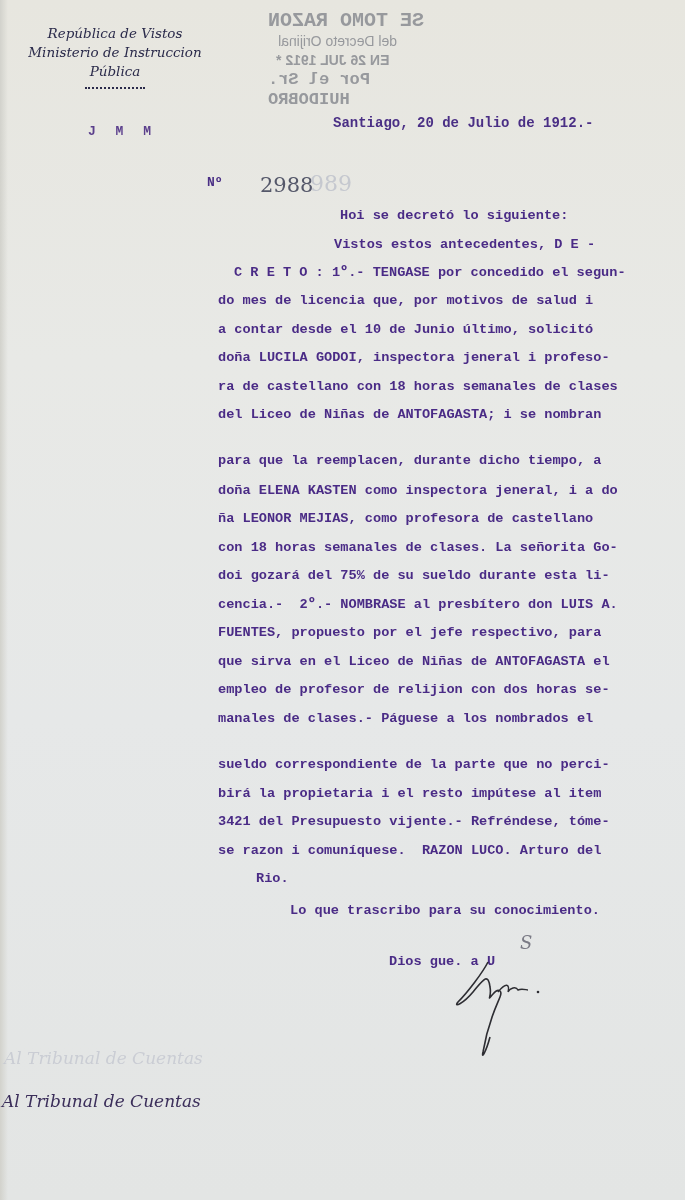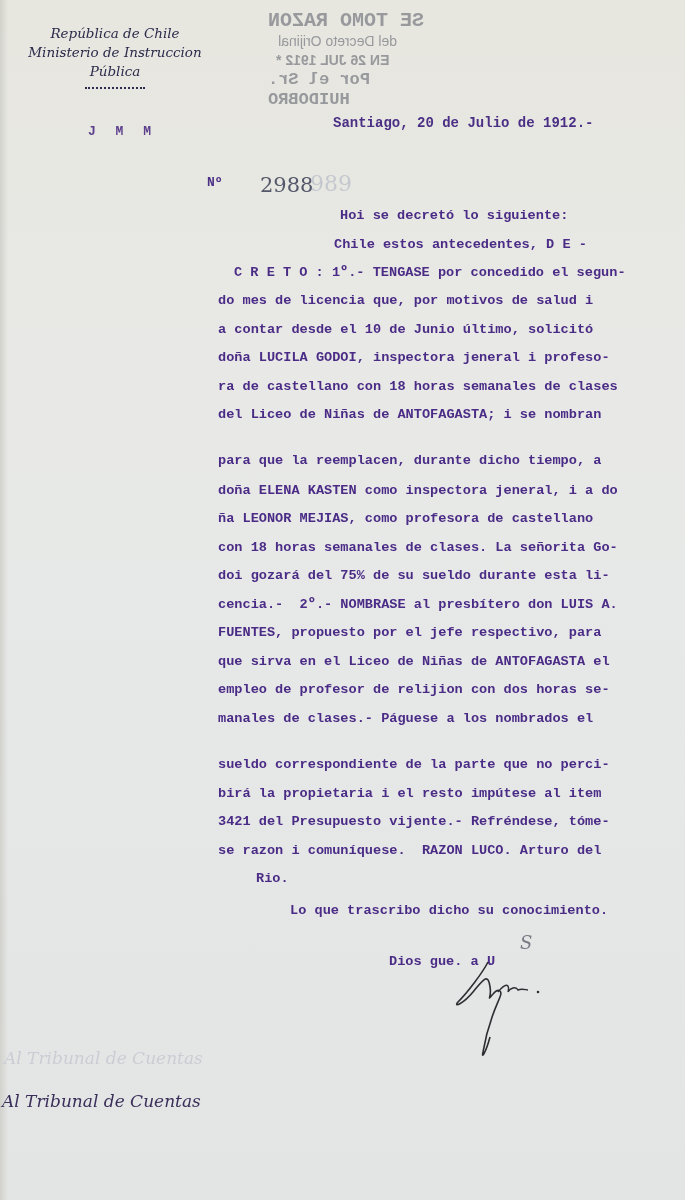--- a/index.html
+++ b/index.html
@@ -74,21 +74,21 @@
     font-family: "DejaVu Serif", serif; font-style: italic; font-size: 18px;
   }
 </style>
 </head>
 <body>
 
 <div class="page">
   <div class="left-edge"></div>
 
   <div class="letterhead">
-    <div>República de Chile</div>
+    <div>República de Vistos</div>
     <div>Ministerio de Instruccion</div>
     <div>Pública</div>
     <div class="rule"></div>
   </div>
   <div class="initials">J M M</div>
 
   <div class="stamp">
     <div class="l1">SE TOMO RAZON</div>
     <div class="l2">del Decreto Orijinal</div>
     <div class="l3">EN 26 JUL 1912 *</div>
@@ -96,21 +96,21 @@
   </div>
 
   <div class="date">Santiago, 20 de Julio de 1912.-</div>
 
   <div class="num-label">Nº</div>
   <div class="num-value">2988</div>
   <div class="num-ghost">989</div>
 
   <div class="body-text">
     <div class="line" style="left:340px; top:208px;">Hoi se decretó lo siguiente:</div>
-    <div class="line" style="left:334px; top:237px;">Chile estos antecedentes, D E -</div>
+    <div class="line" style="left:334px; top:237px;">Vistos estos antecedentes, D E -</div>
     <div class="line" style="left:218px; top:265px;margin-left:16px;">C R E T O : 1º.- TENGASE por concedido el segun-</div>
     <div class="line" style="left:218px; top:293px;">do mes de licencia que, por motivos de salud i</div>
     <div class="line" style="left:218px; top:322px;">a contar desde el 10 de Junio último, solicitó</div>
     <div class="line" style="left:218px; top:350px;">doña LUCILA GODOI, inspectora jeneral i profeso-</div>
     <div class="line" style="left:218px; top:379px;">ra de castellano con 18 horas semanales de clases</div>
     <div class="line" style="left:218px; top:407px;">del Liceo de Niñas de ANTOFAGASTA; i se nombran</div>
     <div class="line" style="left:218px; top:436px;margin-top:17px;">para que la reemplacen, durante dicho tiempo, a</div>
     <div class="line" style="left:218px; top:483px;">doña ELENA KASTEN como inspectora jeneral, i a do</div>
     <div class="line" style="left:218px; top:511px;">ña LEONOR MEJIAS, como profesora de castellano</div>
     <div class="line" style="left:218px; top:540px;">con 18 horas semanales de clases. La señorita Go-</div>
@@ -120,21 +120,21 @@
     <div class="line" style="left:218px; top:654px;">que sirva en el Liceo de Niñas de ANTOFAGASTA el</div>
     <div class="line" style="left:218px; top:682px;">empleo de profesor de relijion con dos horas se-</div>
     <div class="line" style="left:218px; top:711px;">manales de clases.- Páguese a los nombrados el</div>
     <div class="line" style="left:218px; top:757px;">sueldo correspondiente de la parte que no perci-</div>
     <div class="line" style="left:218px; top:786px;">birá la propietaria i el resto impútese al item</div>
     <div class="line" style="left:218px; top:814px;">3421 del Presupuesto vijente.- Refréndese, tóme-</div>
     <div class="line" style="left:218px; top:843px;">se razon i comuníquese.  RAZON LUCO. Arturo del</div>
     <div class="line" style="left:216px; top:871px;margin-left:40px;">Rio.</div>
   </div>
 
-  <div class="closing" style="left:290px; top:903px;">Lo que trascribo dicho su conocimiento.</div>
+  <div class="closing" style="left:290px; top:903px;">Lo que trascribo para su conocimiento.</div>
   <div class="closing" style="left:389px; top:934px;margin-top:20px;">Dios gue. a U</div>
   <div class="us-mark">S</div>
 
   <svg class="signature" viewBox="0 0 110 110">
     <path d="M40 10 C 35 20, 20 40, 10 50 C 5 56, 15 52, 25 40 C 35 28, 40 20, 42 35 C 44 45, 38 50, 45 42 C 50 36, 55 38, 52 45 C 48 55, 40 70, 35 100 C 33 108, 38 100, 42 85" fill="none" stroke="#2d2d32" stroke-width="1.6"></path>
     <path d="M50 40 C 58 30, 62 32, 60 40 C 62 36, 68 34, 70 38 C 74 36, 78 38, 80 38" fill="none" stroke="#2d2d32" stroke-width="1.4"></path>
     <circle cx="90" cy="40" r="1.3" fill="#2d2d32"></circle>
   </svg>
 
   <div class="addressee-ghost">Al Tribunal de Cuentas</div>

